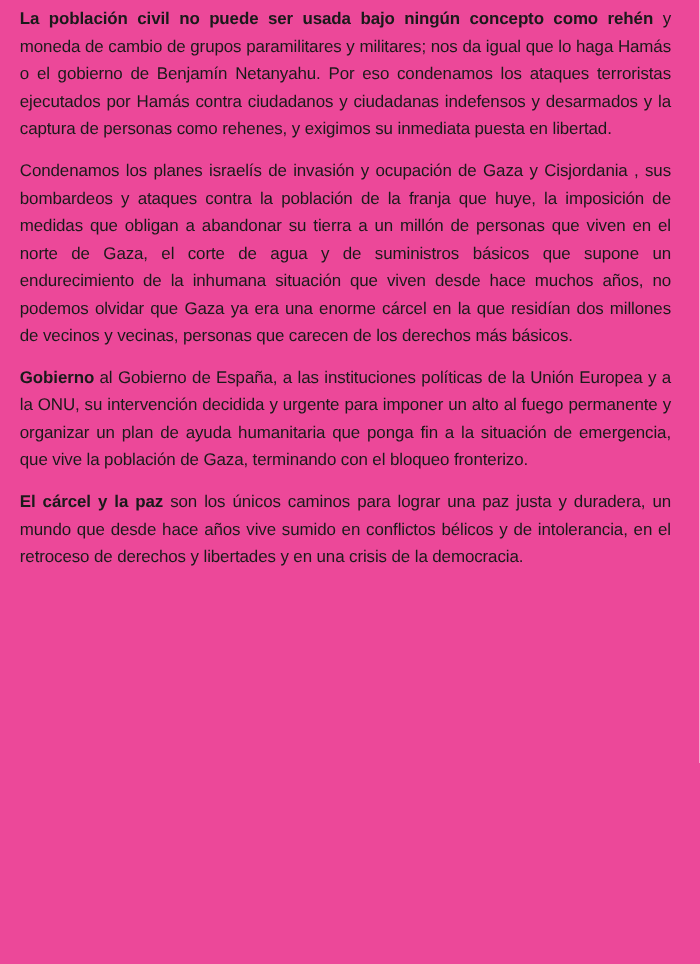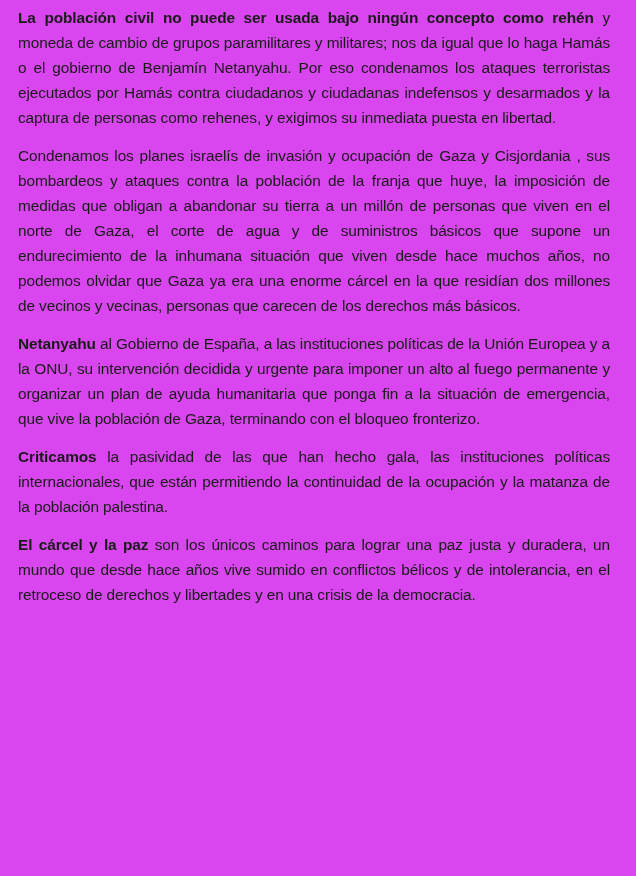--- a/index.html
+++ b/index.html
@@ -4,21 +4,21 @@
 <style>
   html, body {
     margin: 0;
     padding: 0;
     background: #ffffff;
   }
   .page {
     position: relative;
     width: 636px;
     height: 876px;
-    background: #d946ef;
+    background: #ec4899;
     overflow: hidden;
     box-sizing: border-box;
     padding: 5px 26px 0 18px;
     font-family: "Liberation Sans", "DejaVu Sans", sans-serif;
     color: #1a1a1a;
   }
   .page p {
     margin: 0 0 13px 0;
     font-size: 15.4px;
     line-height: 25px;
@@ -41,24 +41,21 @@
 
   <p>
     <span class="lead">La población civil no puede ser usada bajo ningún concepto como rehén</span><span> y moneda de cambio de grupos paramilitares y militares; nos da igual que lo haga Hamás o el gobierno de Benjamín Netanyahu. Por eso condenamos los ataques terroristas ejecutados por Hamás contra ciudadanos y ciudadanas indefensos y desarmados y la captura de personas como rehenes, y exigimos su inmediata puesta en libertad.</span>
   </p>
 
   <p>
     <span>Condenamos los planes israelís de invasión y ocupación de Gaza y Cisjordania , sus bombardeos y ataques contra la población de la franja que huye, la imposición de medidas que obligan a abandonar su tierra a un millón de personas que viven en el norte de Gaza, el corte de agua y de suministros básicos que supone un endurecimiento de la inhumana situación que viven desde hace muchos años, no podemos olvidar que Gaza ya era una enorme cárcel en la que residían dos millones de vecinos y vecinas, personas que carecen de los derechos más básicos.</span>
   </p>
 
   <p>
-    <span class="lead">Netanyahu</span><span> al Gobierno de España, a las instituciones políticas de la Unión Europea y a la ONU, su intervención decidida y urgente para imponer un alto al fuego permanente y organizar un plan de ayuda humanitaria que ponga fin a la situación de emergencia, que vive la población de Gaza, terminando con el bloqueo fronterizo.</span>
+    <span class="lead">Gobierno</span><span> al Gobierno de España, a las instituciones políticas de la Unión Europea y a la ONU, su intervención decidida y urgente para imponer un alto al fuego permanente y organizar un plan de ayuda humanitaria que ponga fin a la situación de emergencia, que vive la población de Gaza, terminando con el bloqueo fronterizo.</span>
   </p>
 
-  <p>
-    <span class="lead">Criticamos</span><span> la pasividad de las que han hecho gala, las instituciones políticas internacionales, que están permitiendo la continuidad de la ocupación y la matanza de la población palestina.</span>
-  </p>
 
   <p>
     <span class="lead">El cárcel y la paz</span><span> son los únicos caminos para lograr una paz justa y duradera, un mundo que desde hace años vive sumido en conflictos bélicos y de intolerancia, en el retroceso de derechos y libertades y en una crisis de la democracia.</span>
   </p>
 
 </div>
 
 </body></html>

